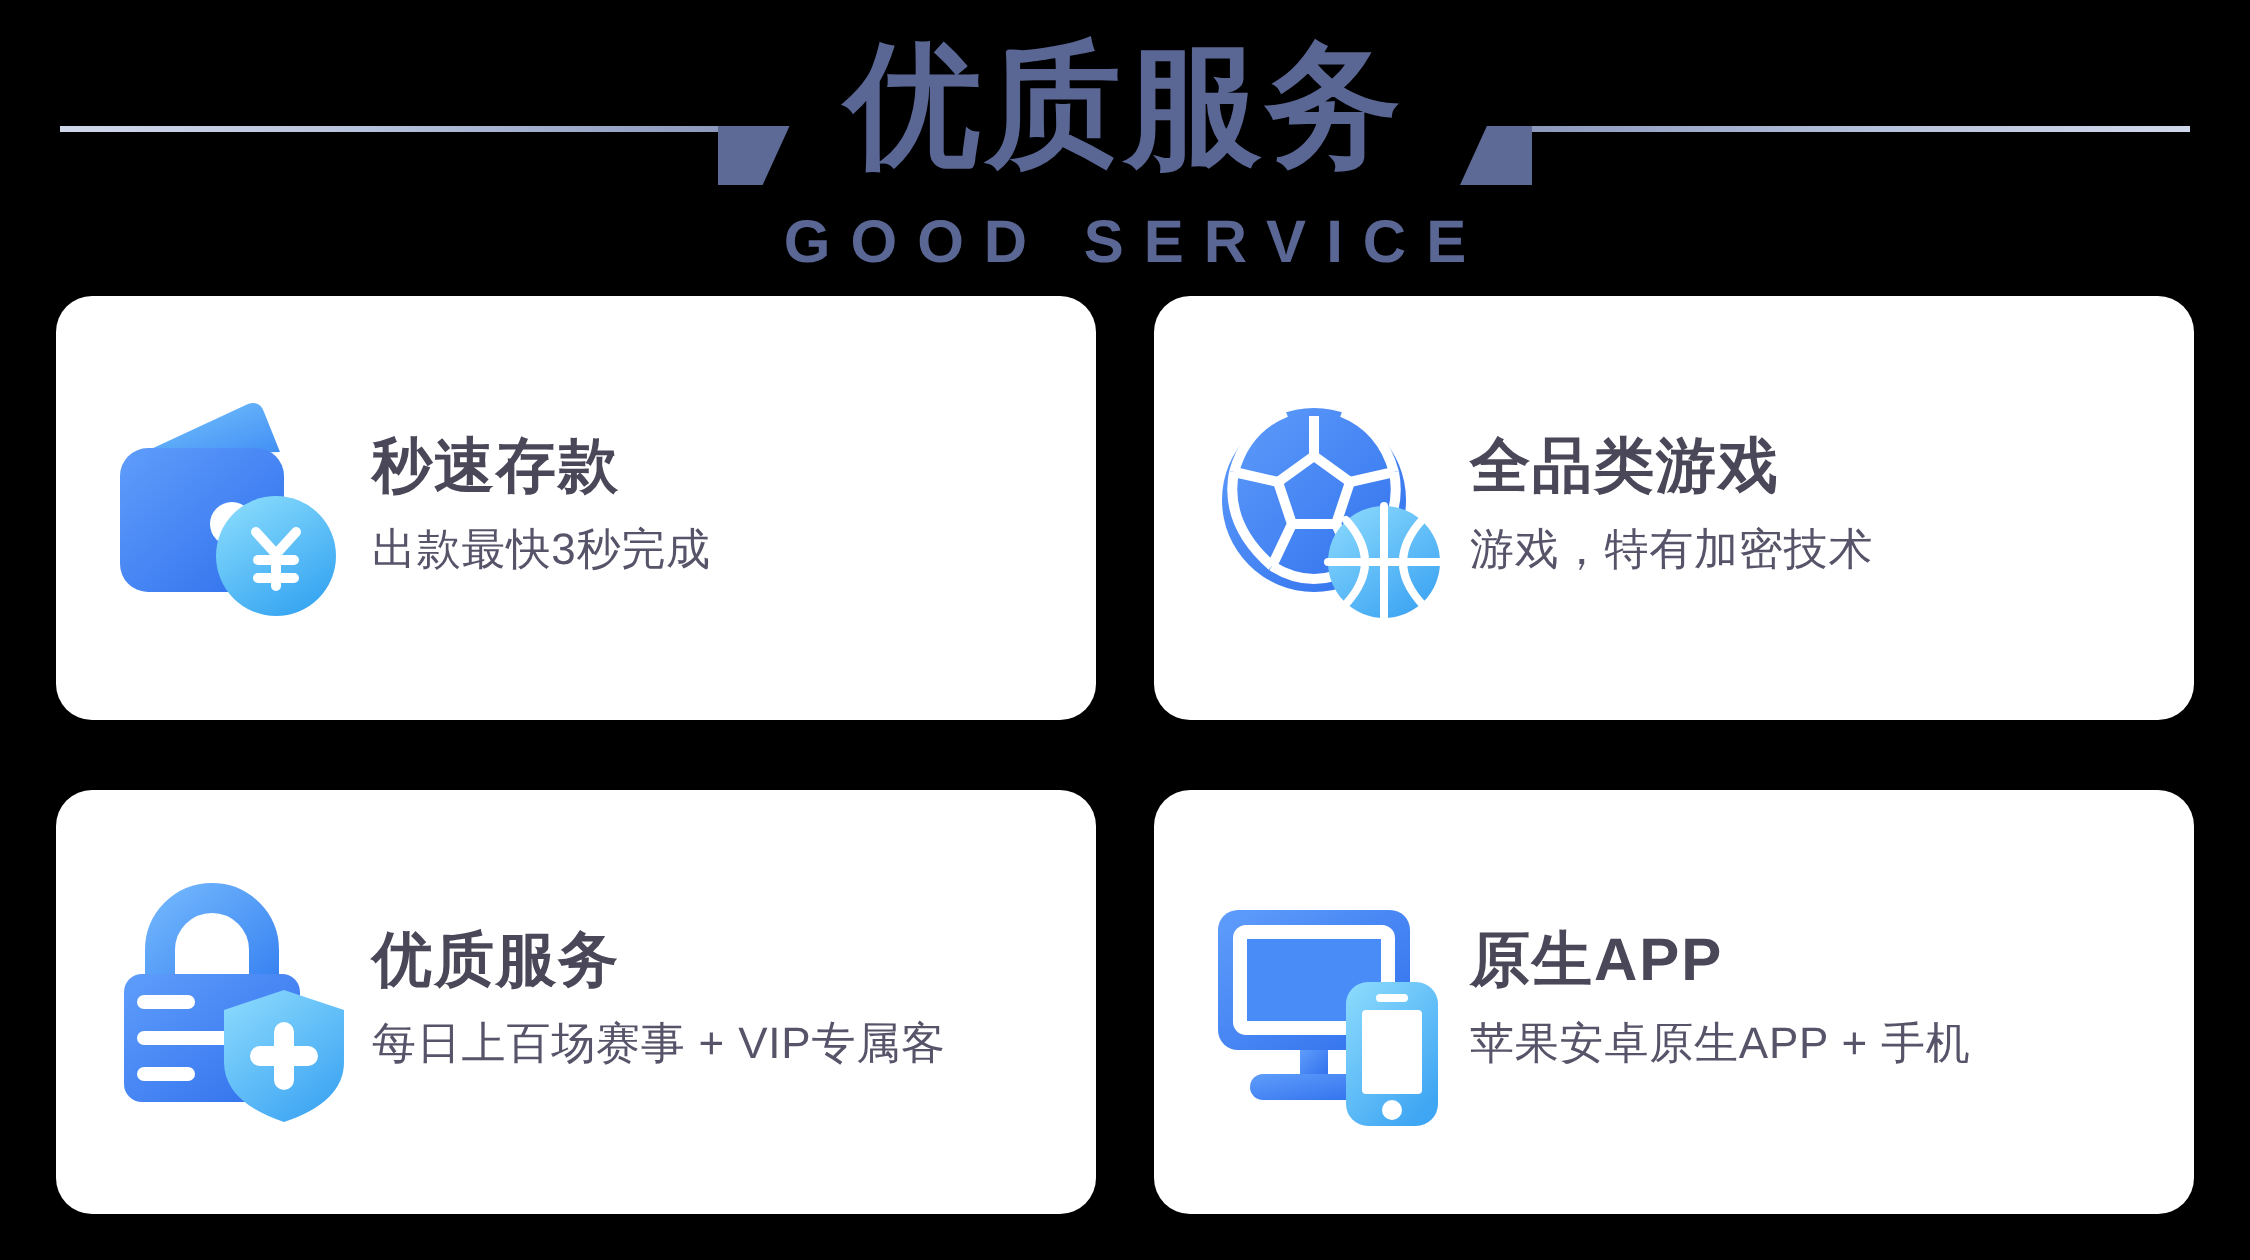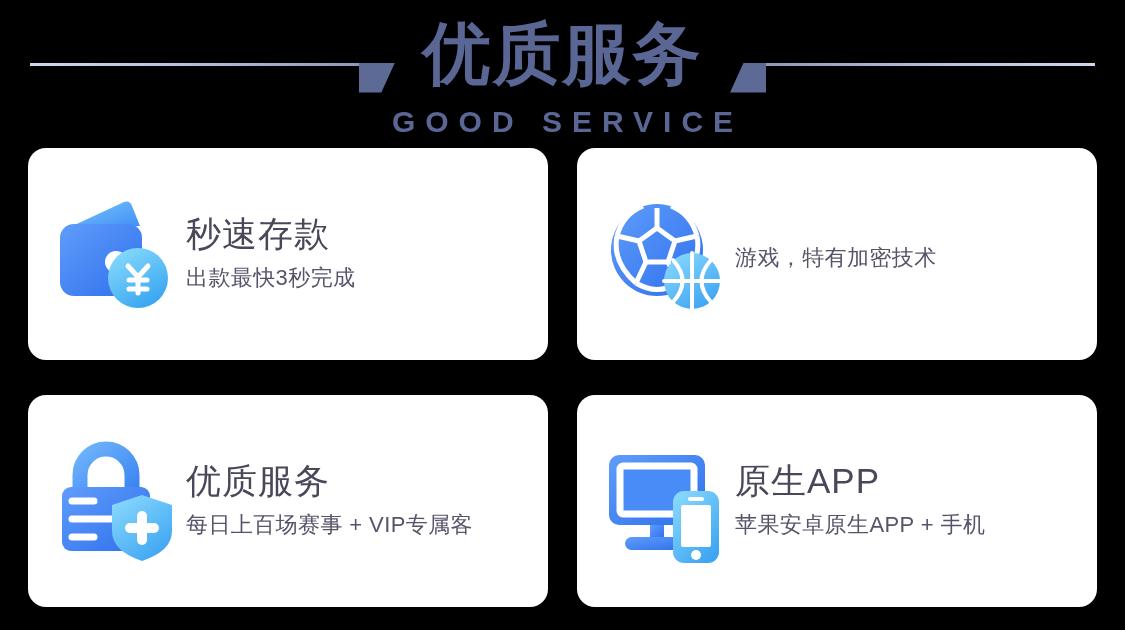--- a/index.html
+++ b/index.html
@@ -93,22 +93,22 @@
     align-items:center;
     padding:0 22px 0 26px;
   }
   .card-icon {
     width:124px; height:124px;
     flex:0 0 124px;
     position:relative;
   }
   .card-text { flex:1; padding-left:8px; }
   .card-title {
-    font-size:35px;
-    font-weight:normal;
+    font-size:30px;
+    font-weight:bold;
     color:#4a4759;
     line-height:1.15;
     letter-spacing:1px;
   }
   .card-sub {
     font-size:22px;
     color:#57546a;
     line-height:1.45;
     margin-top:8px;
     letter-spacing:0.4px;
@@ -208,20 +208,21 @@
           <circle cx="89" cy="89" r="28" fill="url(#b2)"></circle>
           <g fill="none" stroke="#fff" stroke-width="4" stroke-linecap="round">
             <path d="M89 61 V117"></path>
             <path d="M61 89 H117"></path>
             <path d="M70 68 Q89 89 70 110"></path>
             <path d="M108 68 Q89 89 108 110"></path>
           </g>
         </svg>
       </div>
       <div class="card-text">
+        <div class="card-title">全品类游戏</div>
         <div class="card-sub">
           <div>游戏，特有加密技术</div>
         </div>
       </div>
     </div>
 
     <div class="card">
       <div class="card-icon">
         <svg class="icon-svg" viewBox="0 0 124 124">
           <defs>

